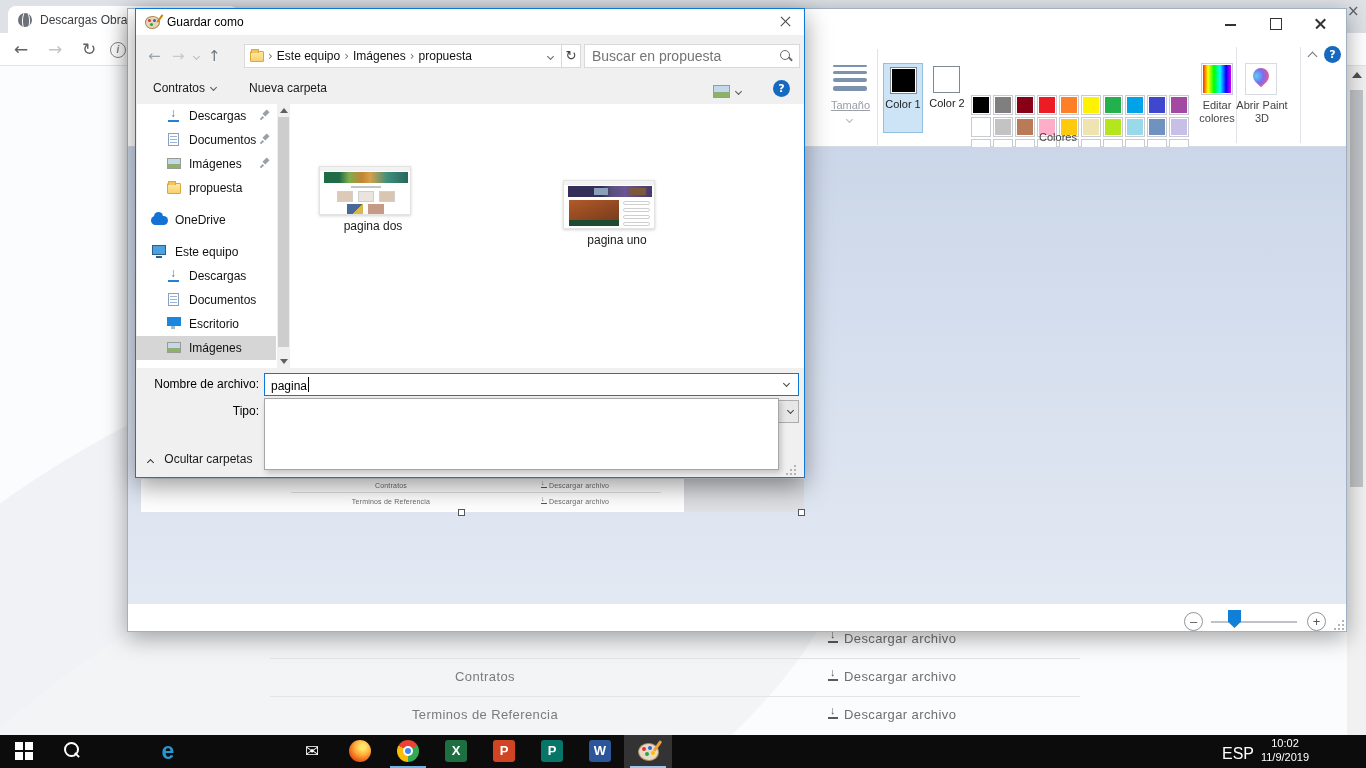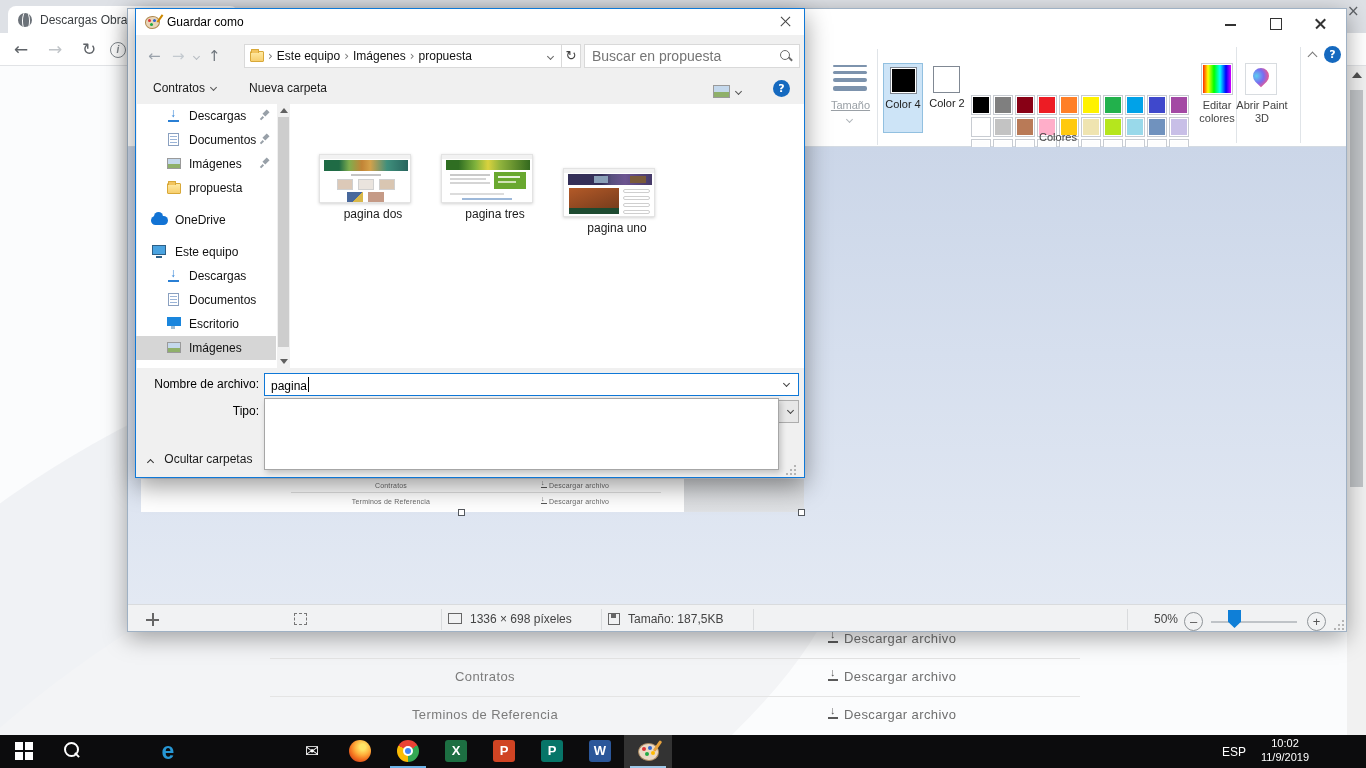--- a/index.html
+++ b/index.html
@@ -134,21 +134,21 @@
   .ic-pc{position:absolute;width:14px;height:10px;background:#4aa3e0;border:1px solid #2d5f86;}
   .ic-pc::after{content:"";position:absolute;left:3px;top:10px;width:6px;height:2px;background:#2d5f86;}
   .ic-desk{position:absolute;width:14px;height:9px;background:#1a86dd;}
   .ic-desk::after{content:"";position:absolute;left:4px;top:9px;width:4px;height:3px;background:#9dbcd4;}
   .pin{position:absolute;width:10px;height:10px;}
   .pin::before{content:"";position:absolute;left:4px;top:0;width:4px;height:6px;background:#98a0a8;transform:rotate(45deg);}
   .pin::after{content:"";position:absolute;left:1px;top:6px;width:1.5px;height:4px;background:#98a0a8;transform:rotate(45deg);}
   .navscroll{left:141px;top:95px;width:13px;height:264px;background:#f0f0f0;}
   .ns-thumb{position:absolute;left:1px;top:13px;width:11px;height:230px;background:#cdcdcd;}
   .ns-ar{position:absolute;left:3px;width:0;height:0;border-left:4px solid transparent;border-right:4px solid transparent;}
-  .fitem{position:absolute;width:108px;text-align:center;}
+  .fitem{position:absolute;width:108px;text-align:center;margin-top:12px;}
   .fimg{position:relative;width:92px;height:49px;background:#fff;border:1px solid #e3e3e3;box-shadow:0 1px 3px rgba(0,0,0,.18);overflow:hidden;}
   .fname{margin-top:4px;font-size:12px;color:#1a1a1a;}
   .mini{position:absolute;}
   .dlg-bottom-lbl{position:absolute;font-size:12px;color:#000;text-align:right;width:115px;}
   .fn-input{left:128px;top:364px;width:535px;height:23px;background:#fff;border:1px solid #0f78d7;font-size:12px;color:#000;padding:2px 20px 0 6px;}
   .combo{left:128px;top:391px;width:535px;height:23px;background:#e7e7e7;border:1px solid #adadad;}
   .combo-chev{position:absolute;right:5px;top:7px;}
   .panel{left:128px;top:389px;width:515px;height:72px;background:#fff;border:1px solid #a6a6a6;box-shadow:2px 3px 6px rgba(0,0,0,.2);}
   .hidefold{left:12px;top:443px;font-size:12px;color:#1a1a1a;}
 
@@ -171,21 +171,21 @@
   .tb-mail{color:#fff;font-size:17px;line-height:24px;text-align:center;}
   .tb-ff{width:22px;height:22px;margin:1px;border-radius:50%;background:radial-gradient(circle at 62% 32%,#ffe566 0 14%,#ffb13d 38%,#f2701e 62%,#d6491c 80%,#a42a63 100%);}
   .tb-chrome{position:relative;width:22px;height:22px;margin:1px;border-radius:50%;background:conic-gradient(from -60deg,#ea4335 0 33%,#34a853 33% 66%,#fbbc05 66% 100%);}
   .tb-chrome::before{content:"";position:absolute;left:6px;top:6px;width:10px;height:10px;border-radius:50%;background:#fff;}
   .tb-chrome::after{content:"";position:absolute;left:8px;top:8px;width:6px;height:6px;border-radius:50%;background:#4285f4;}
   .offic{width:22px;height:22px;margin:1px;border-radius:3px;color:#fff;font-size:13px;font-weight:bold;text-align:center;line-height:22px;}
   .tb-paint{position:relative;width:22px;height:22px;margin:1px;}
   .tb-paint::before{content:"";position:absolute;left:1px;top:3px;width:19px;height:16px;border-radius:50% 50% 48% 52%;background:#ead9c4;border:1px solid #a8875e;}
   .tb-paint::after{content:"";position:absolute;left:5px;top:7px;width:4px;height:4px;border-radius:50%;background:#d33;box-shadow:6px -1px 0 #36c,3px 5px 0 #2a4,9px 4px 0 #fb0;}
   .tb-brush{position:absolute;right:0;top:0;width:3px;height:12px;background:#e8a33d;transform:rotate(35deg);border-radius:1px;}
-  .tray-txt{position:absolute;color:#fff;font-size:12px;}
+  .tray-txt{position:absolute;color:#fff;font-size:16px;}
 </style>
 </head>
 <body>
 
 <div class="screen">
 
   <div class="abs tabstrip">
     <div class="abs btab">
       <span class="globe"></span>
       <span class="btab-title">Descargas Obra/</span>
@@ -232,21 +232,21 @@
           <span style="top:6px;height:3px;"></span>
           <span style="top:13px;height:4px;"></span>
           <span style="top:21px;height:5px;"></span>
       </div>
       <div class="rib-lbl dis" style="left:695px;top:58px;width:55px;">Tamaño</div>
       <span class="chev sm" style="position:absolute;left:719px;top:76px;border-color:#b0b5ba;"></span>
       <div class="rib-sep" style="left:749px;"></div>
 
       <div class="colorbtn sel" style="left:755px;">
         <span class="cswatch" id="c1swatch" style="background: rgb(0, 0, 0);"></span>
-        <div style="position:absolute;left:0;top:34px;width:100%;line-height:13px;">Color 4</div>
+        <div style="position:absolute;left:0;top:34px;width:100%;line-height:13px;">Color 1</div>
       </div>
       <div class="colorbtn" style="left:799px;">
         <span class="cswatch" id="c2swatch" style="background: rgb(255, 255, 255);"></span>
         <div style="position:absolute;left:0;top:34px;width:100%;line-height:13px;">Color 2</div>
       </div>
 
       <div class="palette">
           <div class="swatch" style="background: rgb(0, 0, 0);"></div>
           <div class="swatch" style="background: rgb(127, 127, 127);"></div>
           <div class="swatch" style="background: rgb(136, 0, 21);"></div>
@@ -301,33 +301,20 @@
         <div class="cv-lbl" style="left:400px;top:3px;"><span class="cv-dl"></span><span>Descargar archivo</span></div>
         <div style="position:absolute;left:150px;top:13px;width:370px;height:1px;background:#dedede;"></div>
         <div class="cv-lbl" style="left:185px;top:19px;width:130px;text-align:center;">Terminos de Referencia</div>
         <div class="cv-lbl" style="left:400px;top:19px;"><span class="cv-dl"></span><span>Descargar archivo</span></div>
       </div>
       <div class="handle" style="left:670px;top:320px;"></div>
       <div class="handle" style="left:330px;top:362px;"></div>
       <div class="handle" style="left:670px;top:362px;"></div>
     </div>
 
-    <div class="abs statusbar">
-      <span class="st-ic cross" style="left:18px;"></span>
-      <span class="st-ic selrect" style="left:166px;"></span>
-      <div class="st-sep" style="left:313px;"></div>
-      <span class="st-ic canvrect" style="left:320px;"></span>
-      <span class="st-txt" style="left:342px;">1336 × 698 píxeles</span>
-      <div class="st-sep" style="left:473px;"></div>
-      <span class="st-ic diskic" style="left:480px;"></span>
-      <span class="st-txt" style="left:500px;">Tamaño: 187,5KB</span>
-      <div class="st-sep" style="left:625px;"></div>
-      <div class="st-sep" style="left:999px;"></div>
-      <span class="st-txt" style="left:1018px;width:32px;text-align:right;">50%</span>
-    </div>
     <div class="zoombtn" style="left:1056px;">–</div>
     <div class="sl-track"></div>
     <div class="sl-thumb"></div>
     <div class="zoombtn" style="left:1179px;">+</div>
     <div class="grip" style="left:1206px;top:610px;"></div>
   </div>
 
   <div class="abs dialog">
     <div class="abs dlg-title">
       <span class="palicon"></span>
@@ -419,35 +406,20 @@
         <div class="mini" style="left:4px;top:5px;width:84px;height:11px;background:linear-gradient(90deg,#1f6b45 0 18%,#7fae4e 30%,#c28436 45%,#d4a14a 55%,#3f8f7c 75%,#28655e 100%);"></div>
         <div class="mini" style="left:31px;top:19px;width:30px;height:2px;background:#c4c4c4;"></div>
         <div class="mini" style="left:17px;top:24px;width:16px;height:11px;background:#dcc9b8;border:1px solid #d0d0d0;"></div>
         <div class="mini" style="left:38px;top:24px;width:16px;height:11px;background:#eae4de;border:1px solid #d0d0d0;"></div>
         <div class="mini" style="left:59px;top:24px;width:16px;height:11px;background:#d9c6b2;border:1px solid #d0d0d0;"></div>
         <div class="mini" style="left:27px;top:37px;width:16px;height:10px;background:linear-gradient(135deg,#48689c 0 60%,#d9b84a 60%);"></div>
         <div class="mini" style="left:48px;top:37px;width:16px;height:10px;background:#c59a86;"></div>
       </div>
       <div class="fname">pagina dos</div>
     </div>
-    <div class="fitem" style="left:305px;top:145px;">
-      <div class="fimg">
-        <div class="mini" style="left:0;top:0;width:92px;height:4px;background:#f2f2f2;"></div>
-        <div class="mini" style="left:4px;top:5px;width:84px;height:10px;background:linear-gradient(90deg,#2f6e22 0 15%,#7fb23c 35%,#d9d23e 50%,#8fb23c 65%,#33691e 100%);"></div>
-        <div class="mini" style="left:8px;top:19px;width:40px;height:2px;background:#c9c9c9;"></div>
-        <div class="mini" style="left:8px;top:23px;width:36px;height:2px;background:#d5d5d5;"></div>
-        <div class="mini" style="left:8px;top:27px;width:40px;height:2px;background:#d5d5d5;"></div>
-        <div class="mini" style="left:52px;top:17px;width:32px;height:17px;background:#69a82f;"></div>
-        <div class="mini" style="left:56px;top:21px;width:22px;height:2px;background:#e9f2dc;"></div>
-        <div class="mini" style="left:56px;top:26px;width:18px;height:2px;background:#cfe3b4;"></div>
-        <div class="mini" style="left:8px;top:38px;width:54px;height:2px;background:#dcdcdc;"></div>
-        <div class="mini" style="left:20px;top:43px;width:50px;height:2px;background:#9db8d9;"></div>
-      </div>
-      <div class="fname">pagina tres</div>
-    </div>
     <div class="fitem" style="left:427px;top:159px;">
       <div class="fimg">
         <div class="mini" style="left:0;top:0;width:92px;height:4px;background:#f2f2f2;"></div>
         <div class="mini" style="left:4px;top:5px;width:84px;height:11px;background:linear-gradient(90deg,#342f58 0 40%,#58507e 52%,#6c5490 68%,#463a68 100%);"></div>
         <div class="mini" style="left:30px;top:7px;width:14px;height:7px;background:#8aa0b8;"></div>
         <div class="mini" style="left:66px;top:7px;width:16px;height:7px;background:#7a5a3a;"></div>
         <div class="mini" style="left:5px;top:19px;width:50px;height:26px;background:linear-gradient(160deg,#b35a28,#8a4520 60%,#6e3a1a);"></div>
         <div class="mini" style="left:5px;top:39px;width:50px;height:6px;background:#1d4a30;"></div>
         <div class="mini" style="left:59px;top:20px;width:27px;height:4px;border:1px solid #cfcfcf;border-radius:2px;"></div>
         <div class="mini" style="left:59px;top:27px;width:27px;height:4px;border:1px solid #cfcfcf;border-radius:2px;"></div>

